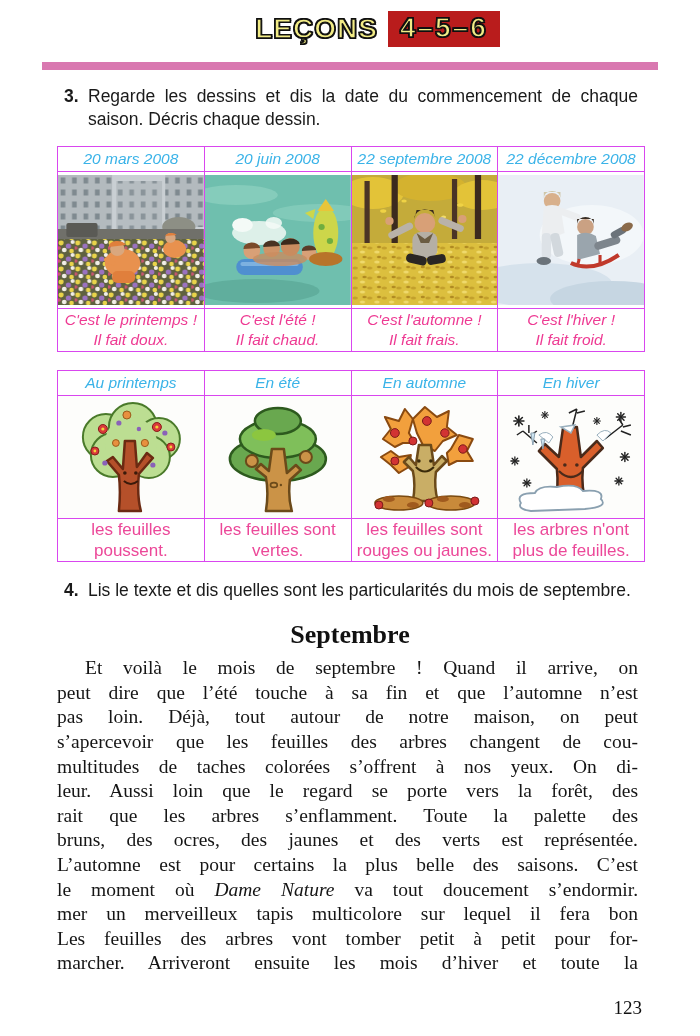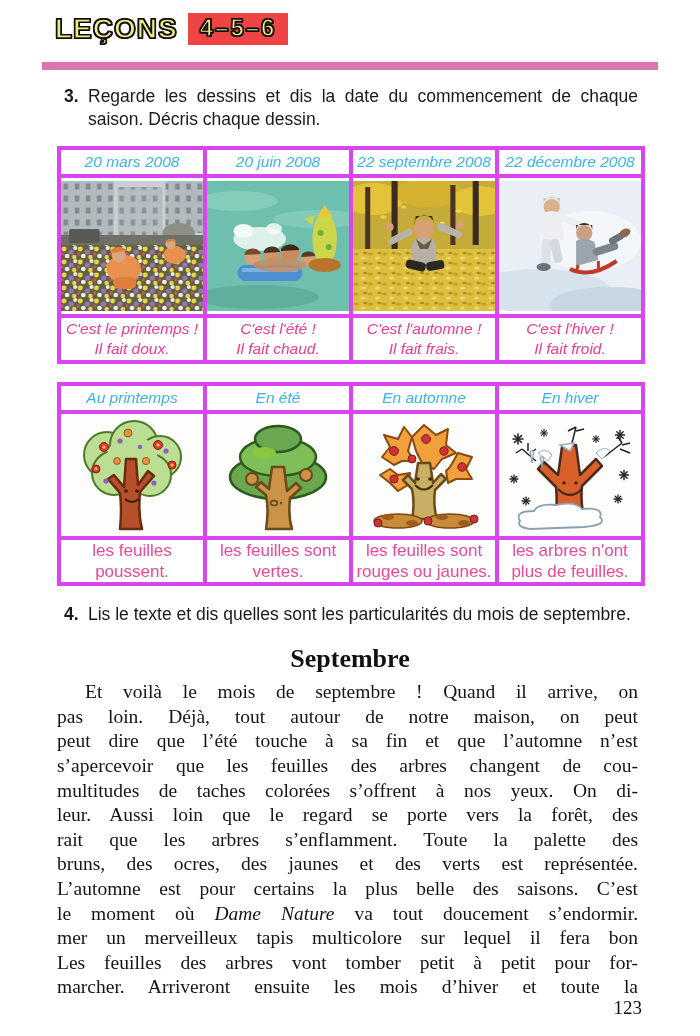--- a/index.html
+++ b/index.html
@@ -1,37 +1,37 @@
 <!DOCTYPE html>
 <html><head>
 <meta charset="utf-8">
 <style>
   html,body{margin:0;padding:0;background:#888;}
   .page{width:700px;height:1036px;background:#ffffff;position:relative;
         font-family:"Liberation Sans",sans-serif;color:#111;overflow:hidden;}
 
   
-  .header-row{display:flex;align-items:center;gap:10px;margin:12px 0 16px 55px;height:34px;}
+  .header-row{display:flex;align-items:center;gap:10px;margin:12px 0 16px 55px;height:34px;justify-content:center;}
   .lecons-title{font-size:28px;font-weight:bold;letter-spacing:1px;color:#f2ec86;
      -webkit-text-stroke:1.4px #101010;
      text-shadow:1px 1px 0 #101010,-1px 1px 0 #101010,1px -1px 0 #101010,-1px -1px 0 #101010;}
-  .lesson-nums{font-size:24px;font-weight:bold;letter-spacing:2px;color:#f2ec86;
+  .lesson-nums{font-size:28px;font-weight:bold;letter-spacing:2px;color:#f2ec86;
      -webkit-text-stroke:1.4px #101010;
      text-shadow:1px 1px 0 #101010,-1px 1px 0 #101010,1px -1px 0 #101010,-1px -1px 0 #101010;
-     background:#ef4444;padding:1px 12px 3px 12px;}
+     background:#b91c1c;padding:1px 12px 3px 12px;}
   .pink-bar{height:8px;background:#d978b0;width:616px;margin:5px 0 0 42px;}
 
   
   .exercise{display:flex;margin:15px 62px 0 64px;font-size:17.5px;line-height:1.33;color:#1a1a1a;}
   .ex-num{font-weight:bold;width:24px;flex:0 0 24px;}
   .ex-text{flex:1;text-align:justify;}
 
   
   table.season-table{border-collapse:collapse;margin:14px 0 0 57px;width:588px;table-layout:fixed;}
-  table.season-table td{border:4px solid #d946ef;text-align:center;vertical-align:middle;padding:0;}
+  table.season-table td{border:1px solid #d946ef;text-align:center;vertical-align:middle;padding:0;}
   td.date-cell{height:24px;}
   .date-text{color:#3ab3e8;font-style:italic;font-size:15.5px;}
   td.photo-cell{height:136px;padding:3px;}
   td.photo-cell svg{display:block;width:100%;height:130px;}
   td.tree-cell{height:122px;padding:2px;background:#fdfdfb;}
   td.tree-cell svg{display:block;width:100%;height:116px;}
   td.caption-cell{height:42px;}
   .photo-caption{color:#ee3a93;font-style:italic;font-size:15.5px;line-height:1.25;}
   .tree-caption{color:#ec4899;font-size:17px;line-height:1.25;}
   .trees-table{margin-top:18px !important;}
@@ -385,22 +385,22 @@
 
   <div class="exercise" style="margin-top:17px;">
     <span class="ex-num">4.</span>
     <div class="ex-text">Lis le texte et dis quelles sont les particularités du mois de septembre.</div>
   </div>
 
   <div class="reading-title">Septembre</div>
 
   <div class="reading-body">
     <div class="bodyline first">Et voilà le mois de septembre ! Quand il arrive, on</div>
+    <div class="bodyline">peut dire que l’été touche à sa fin et que l’automne n’est</div>
     <div class="bodyline">pas loin. Déjà, tout autour de notre maison, on peut</div>
-    <div class="bodyline">peut dire que l’été touche à sa fin et que l’automne n’est</div>
     <div class="bodyline">s’apercevoir que les feuilles des arbres changent de cou-</div>
     <div class="bodyline">multitudes de taches colorées s’offrent à nos yeux. On di-</div>
     <div class="bodyline">leur. Aussi loin que le regard se porte vers la forêt, des</div>
     <div class="bodyline">rait que les arbres s’enflamment. Toute la palette des</div>
     <div class="bodyline">bruns, des ocres, des jaunes et des verts est représentée.</div>
     <div class="bodyline">L’automne est pour certains la plus belle des saisons. C’est</div>
     <div class="bodyline"><span>le moment où </span><span class="it">Dame Nature</span><span> va tout doucement s’endormir.</span></div>
     <div class="bodyline">mer un merveilleux tapis multicolore sur lequel il fera bon</div>
     <div class="bodyline">Les feuilles des arbres vont tomber petit à petit pour for-</div>
     <div class="bodyline">marcher. Arriveront ensuite les mois d’hiver et toute la</div>

